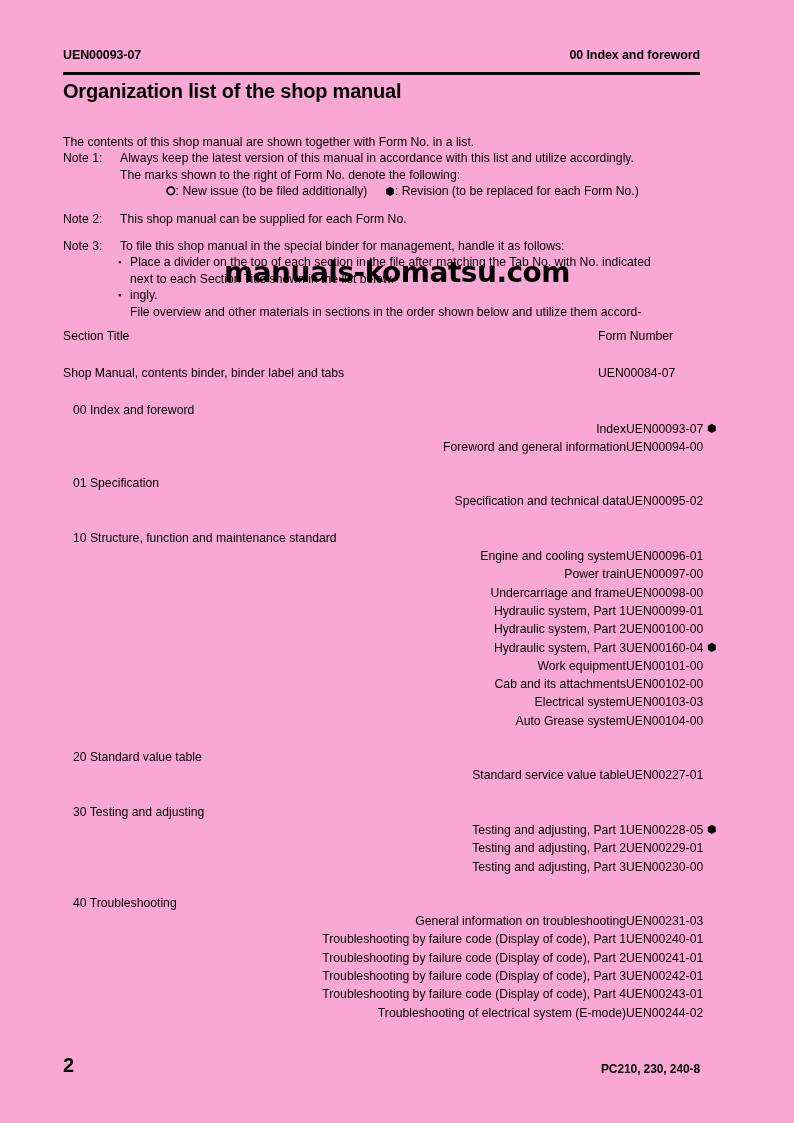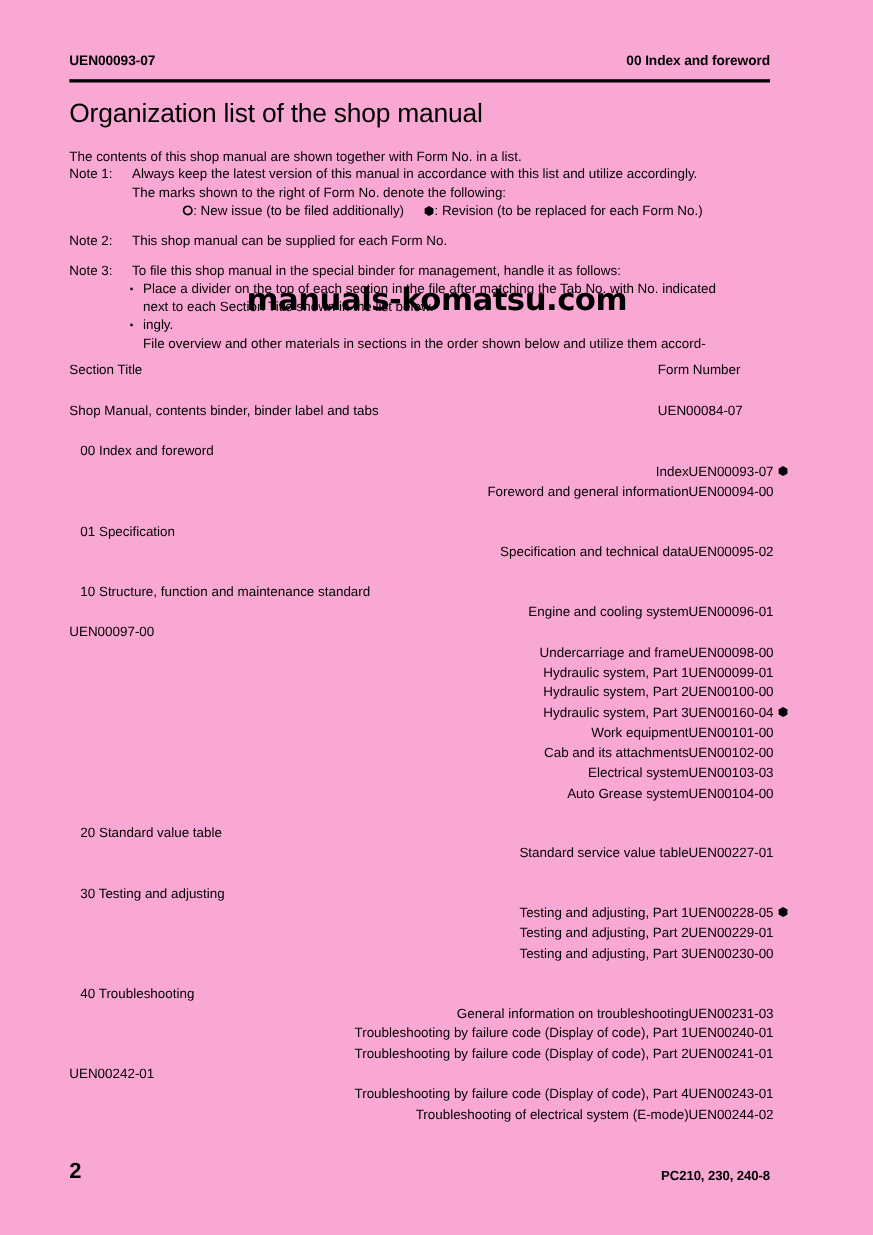--- a/index.html
+++ b/index.html
@@ -37,23 +37,23 @@
     top: 72px;
     width: 637px;
     height: 3px;
     background: #000000;
   }
 
   
   .doc-title {
     position: absolute;
     left: 63px;
-    top: 90px;
-    font-size: 24px;
-    font-weight: normal;
+    top: 80px;
+    font-size: 20px;
+    font-weight: bold;
     letter-spacing: -0.2px;
   }
 
   
   .intro {
     position: absolute;
     left: 63px;
     top: 134px;
     width: 640px;
     font-size: 12.2px;
@@ -276,20 +276,21 @@
         <div class="spacer-md"></div>
         <div class="row">
           <span class="cell-title indent-1">10 Structure, function and maintenance standard</span>
           <span class="cell-form"></span>
         </div>
         <div class="row">
           <span class="cell-title indent-2">Engine and cooling system</span>
           <span class="cell-form">UEN00096-01</span>
         </div>
         <div class="row">
+          <span class="cell-title indent-2">Power train</span>
           <span class="cell-form">UEN00097-00</span>
         </div>
         <div class="row">
           <span class="cell-title indent-2">Undercarriage and frame</span>
           <span class="cell-form">UEN00098-00</span>
         </div>
         <div class="row">
           <span class="cell-title indent-2">Hydraulic system, Part 1</span>
           <span class="cell-form">UEN00099-01</span>
         </div>
@@ -354,20 +355,21 @@
         </div>
         <div class="row">
           <span class="cell-title indent-2">Troubleshooting by failure code (Display of code), Part 1</span>
           <span class="cell-form">UEN00240-01</span>
         </div>
         <div class="row">
           <span class="cell-title indent-2">Troubleshooting by failure code (Display of code), Part 2</span>
           <span class="cell-form">UEN00241-01</span>
         </div>
         <div class="row">
+          <span class="cell-title indent-2">Troubleshooting by failure code (Display of code), Part 3</span>
           <span class="cell-form">UEN00242-01</span>
         </div>
         <div class="row">
           <span class="cell-title indent-2">Troubleshooting by failure code (Display of code), Part 4</span>
           <span class="cell-form">UEN00243-01</span>
         </div>
         <div class="row">
           <span class="cell-title indent-2">Troubleshooting of electrical system (E-mode)</span>
           <span class="cell-form">UEN00244-02</span>
         </div>

